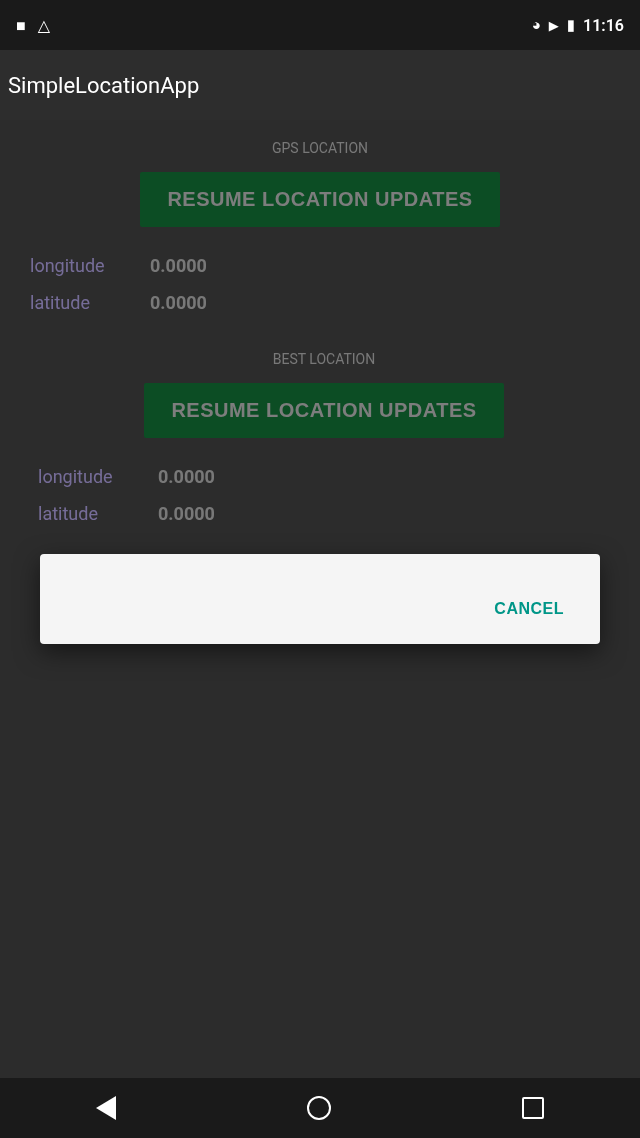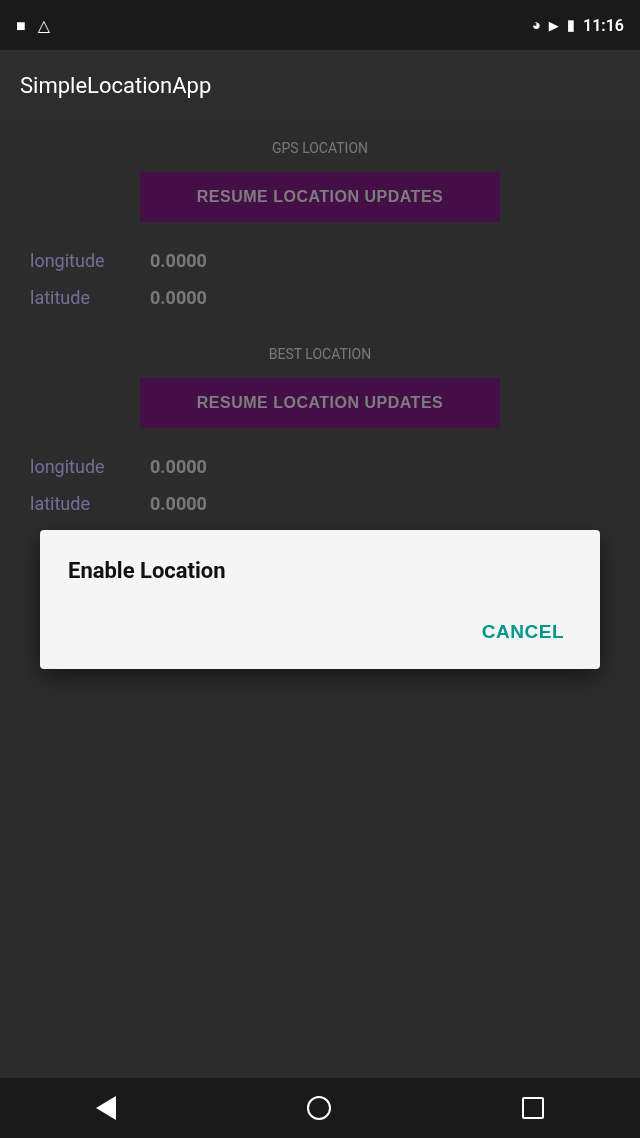--- a/index.html
+++ b/index.html
@@ -51,21 +51,21 @@
       font-weight: 600;
     }
 
     
     .app-bar {
       width: 100%;
       height: 70px;
       background: #2d2d2d;
       display: flex;
       align-items: center;
-      padding: 0 20px;
+      padding: 0 8px;
       position: relative;
       z-index: 10;
     }
 
     .app-title {
       color: #fff;
       font-size: 22px;
       font-weight: 400;
     }
 
@@ -88,25 +88,25 @@
       font-size: 14px;
       font-weight: 400;
       text-align: center;
       margin-bottom: 16px;
     }
 
     .resume-button {
       display: block;
       width: 360px;
       margin: 0 auto 20px auto;
-      background: #701a75;
+      background: #15803d;
       border: none;
       padding: 16px 20px;
       color: #d0d0d0;
-      font-size: 16px;
+      font-size: 20px;
       font-weight: 700;
       letter-spacing: 0.5px;
       cursor: pointer;
       text-align: center;
       border-radius: 2px;
     }
 
     .data-row {
       display: flex;
       align-items: center;
@@ -166,21 +166,21 @@
     .dialog-buttons {
       display: flex;
       justify-content: flex-end;
       gap: 20px;
       padding-top: 8px;
     }
 
     .dialog-btn {
       background: none;
       border: none;
-      font-size: 19px;
+      font-size: 16px;
       font-weight: 600;
       letter-spacing: 0.5px;
       cursor: pointer;
       padding: 10px 8px;
       text-transform: uppercase;
       color: #009688;
     }
 
     
     .nav-bar {
@@ -248,36 +248,35 @@
     <div class="data-row">
       <span class="data-label">longitude</span>
       <span class="data-value">0.0000</span>
     </div>
     <div class="data-row">
       <span class="data-label">latitude</span>
       <span class="data-value">0.0000</span>
     </div>
   </div>
 
-  <div class="section" style="padding-top: 10px;">
+  <div class="section" style="padding-top: 10px; margin-left: 8px;">
     <div class="section-title">BEST LOCATION</div>
     <button class="resume-button">RESUME LOCATION UPDATES</button>
     <div class="data-row">
       <span class="data-label">longitude</span>
       <span class="data-value">0.0000</span>
     </div>
     <div class="data-row">
       <span class="data-label">latitude</span>
       <span class="data-value">0.0000</span>
     </div>
   </div>
 
   <div class="dialog-overlay">
     <div class="dialog">
-      <div class="dialog-title">Enable Location</div>
       <div class="dialog-buttons">
         <button class="dialog-btn">CANCEL</button>
       </div>
     </div>
   </div>
 
 </div>
 
 <div class="nav-bar">
   <div style="cursor:pointer;display:flex;align-items:center;justify-content:center;padding:12px;">

